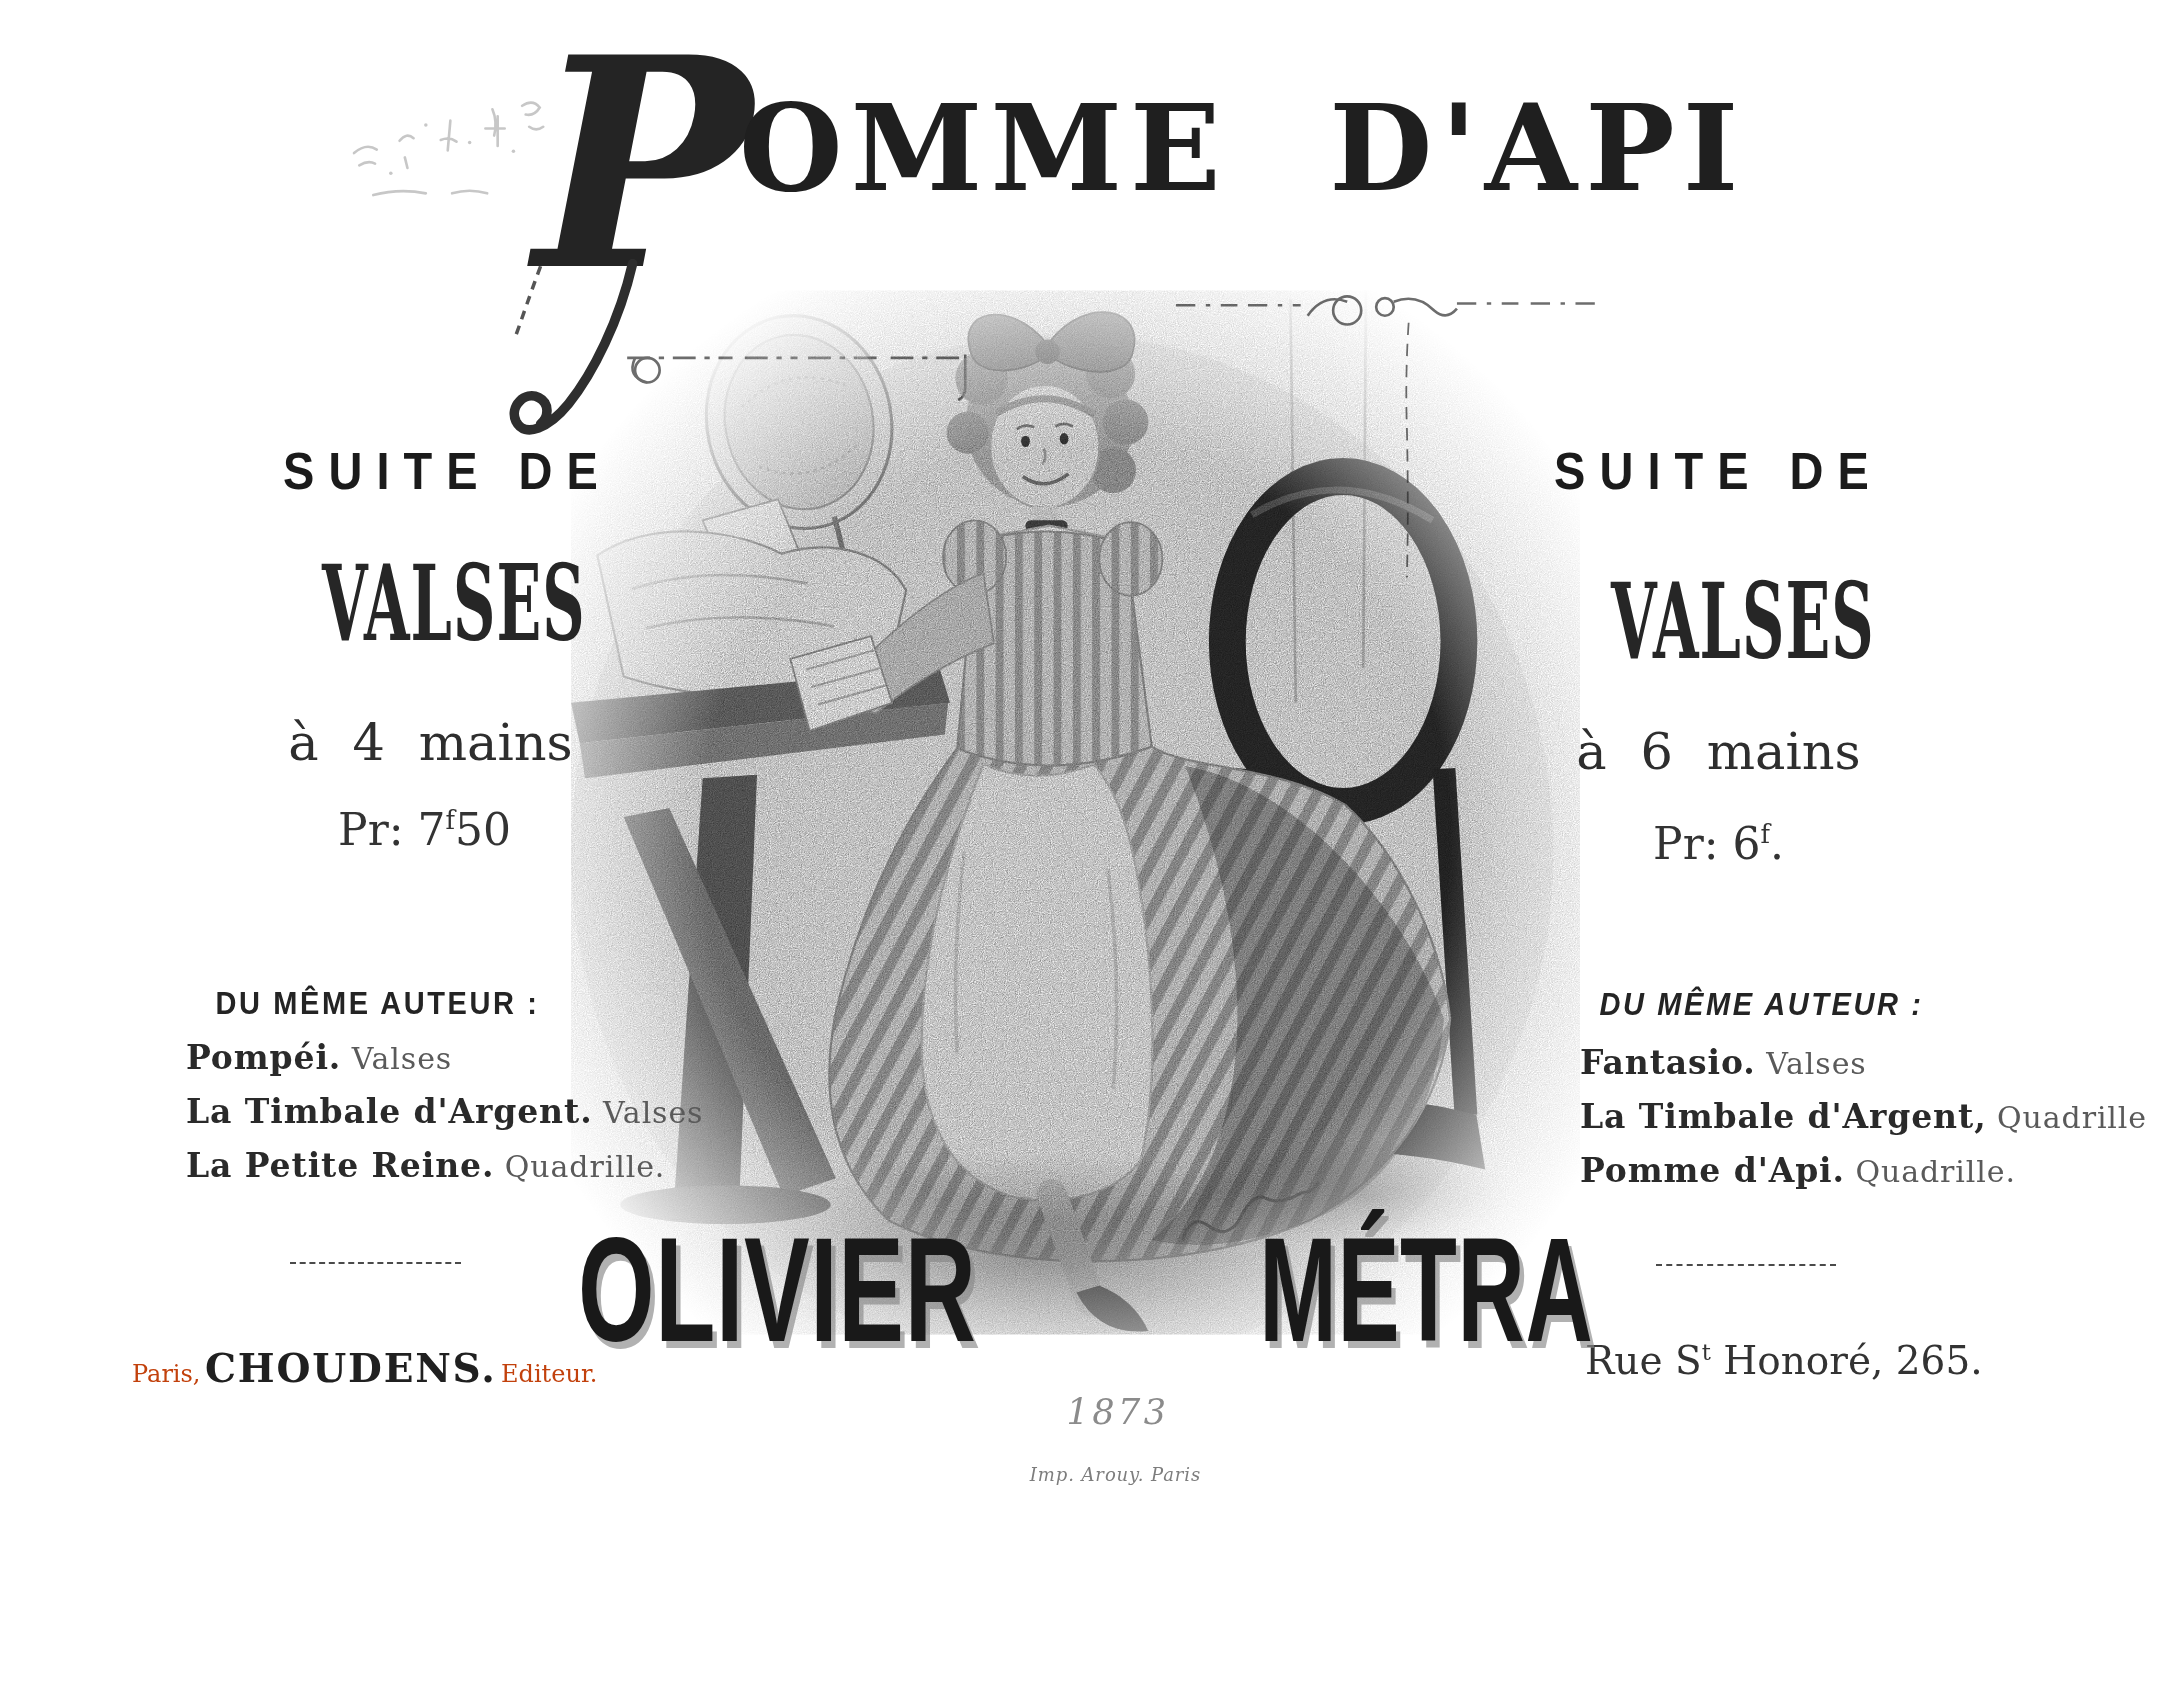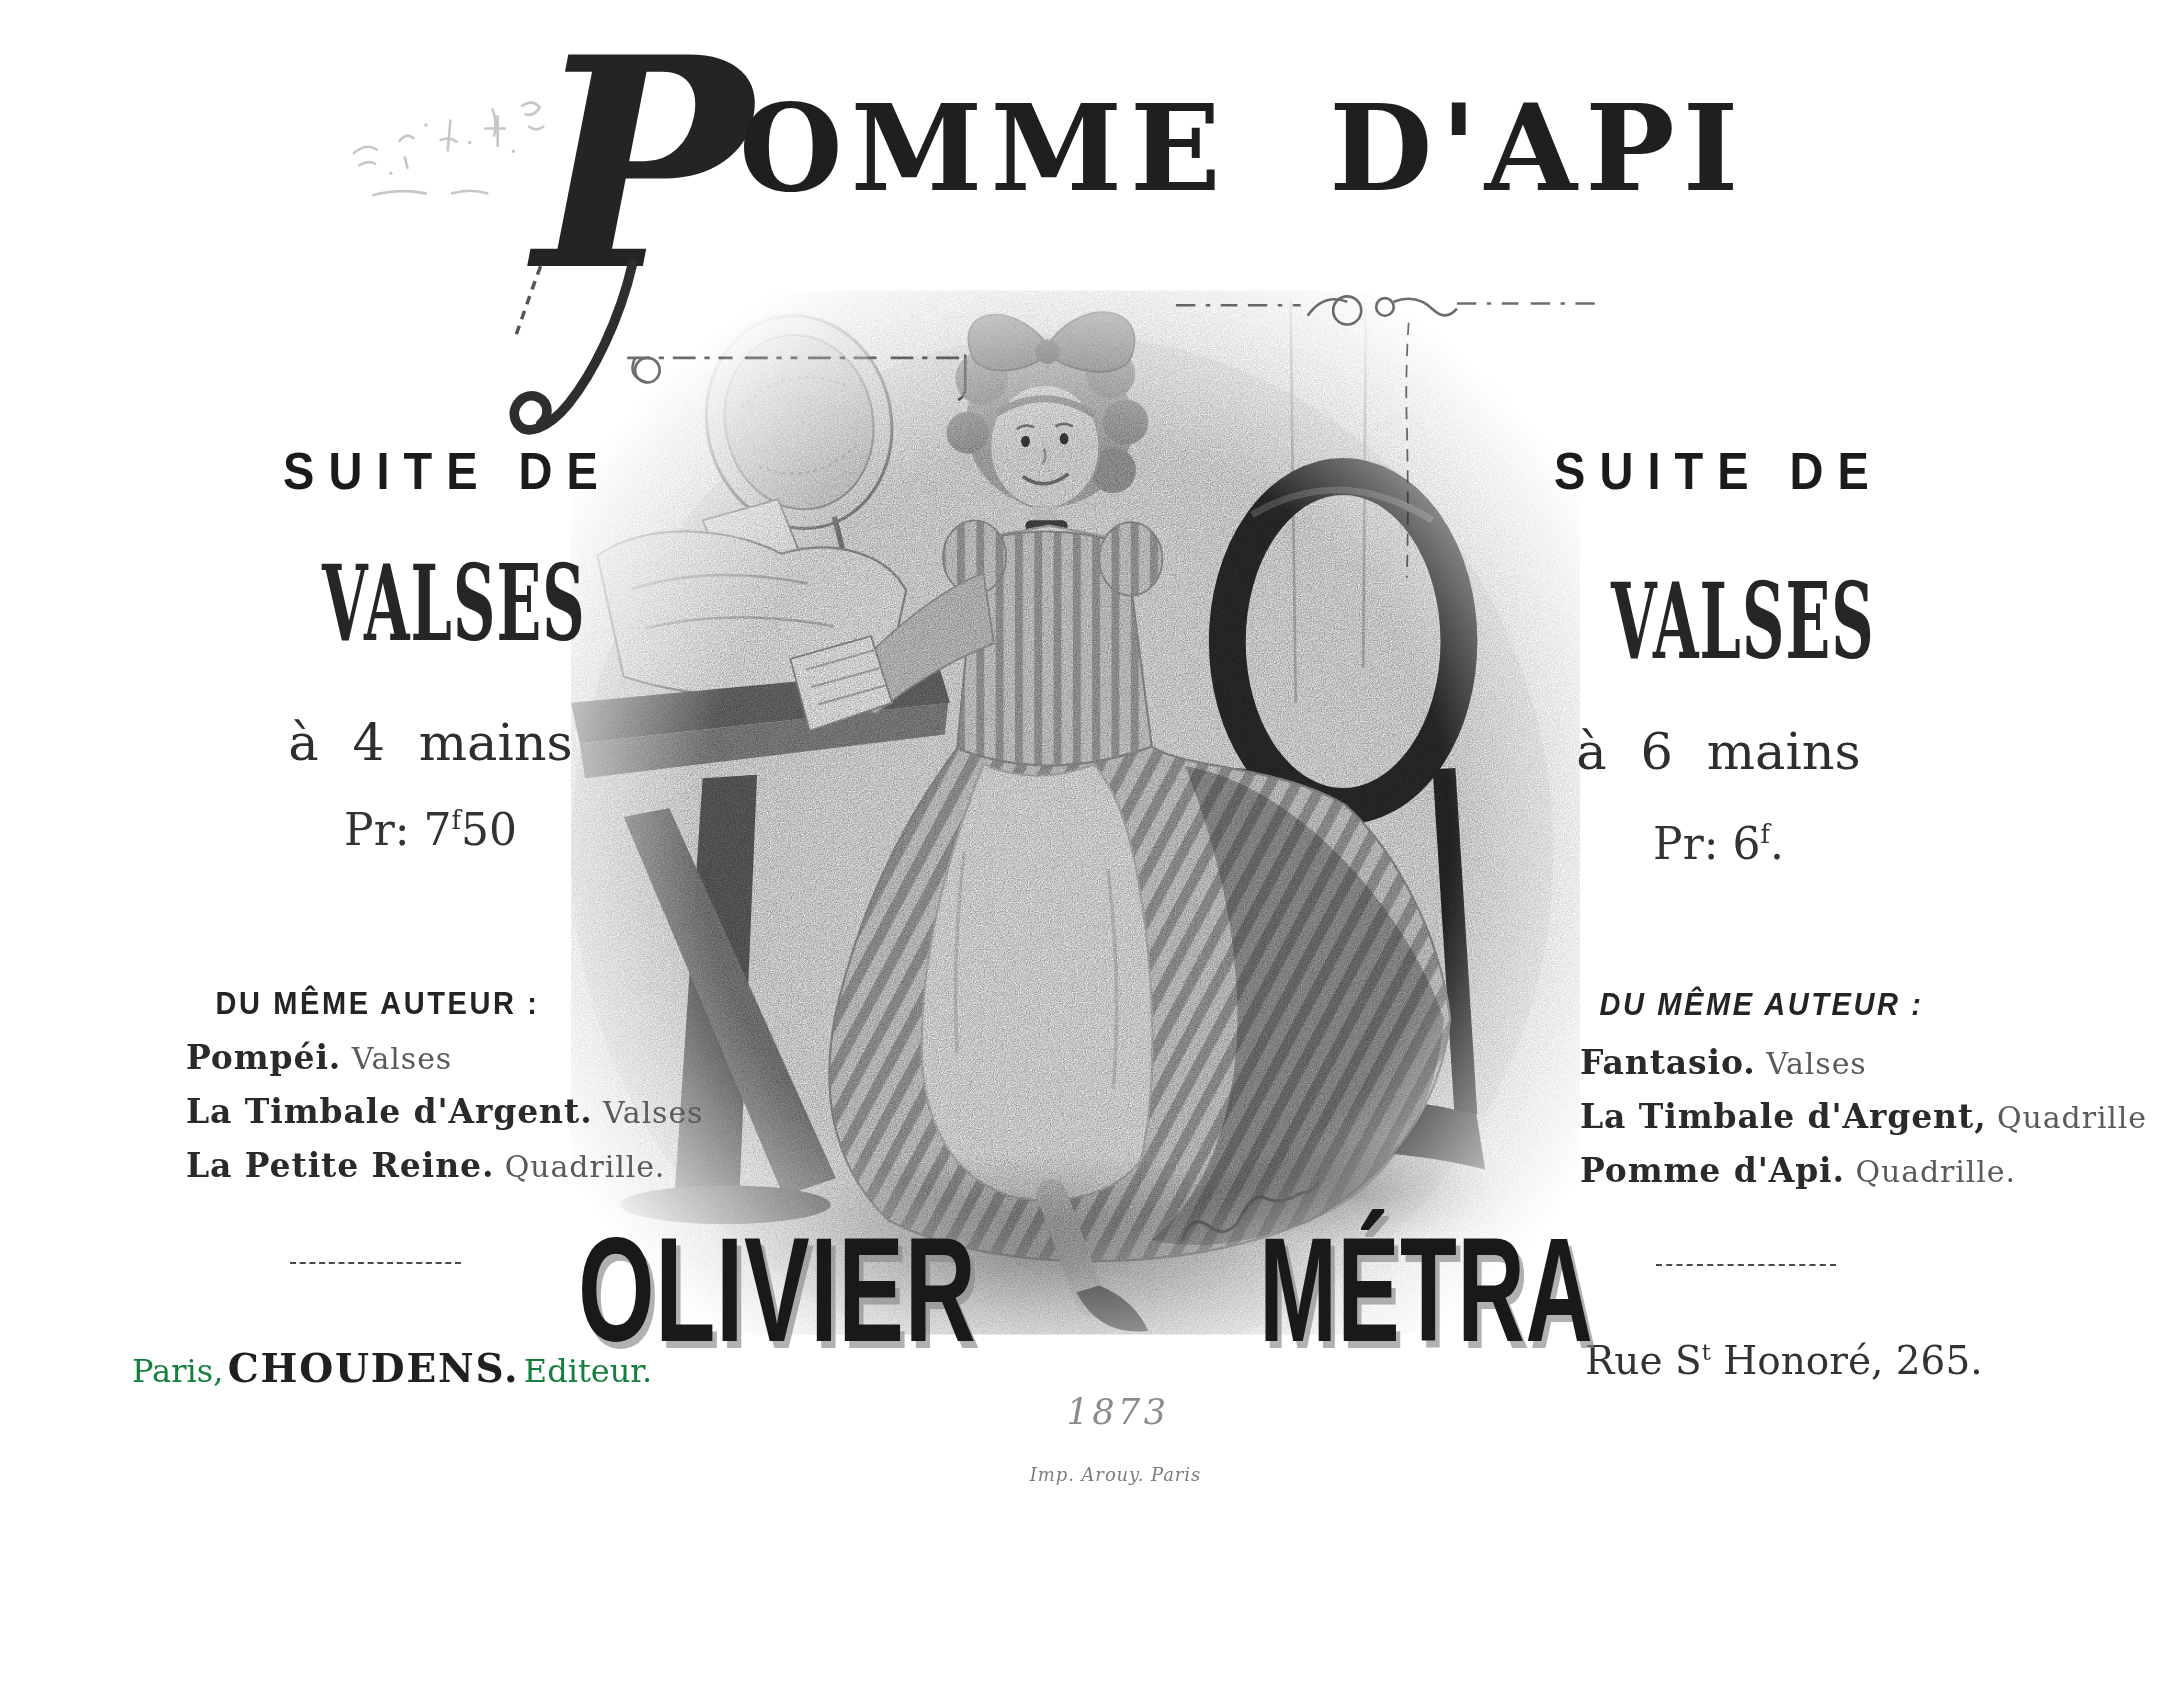--- a/index.html
+++ b/index.html
@@ -25,41 +25,41 @@
       letter-spacing:1.8px;transform:scaleX(0.56);transform-origin:center;color:#262626;}
   .valses-left{left:237px;top:551px;width:386px;}
   .valses-right{left:1526px;top:569px;width:386px;}
 
   .mains{font-family:"DejaVu Serif",serif;font-size:51px;word-spacing:17.6px;color:#2e2e2e;}
   .mains-left{left:246px;top:713px;width:369px;}
   .mains-right{left:1534px;top:722px;width:369px;}
 
   .price{font-family:"DejaVu Serif",serif;font-size:44px;color:#333;}
   .price sup{font-size:58%;vertical-align:super;}
-  .price-left{left:246px;top:804px;width:369px;}
+  .price-left{left:240px;top:804px;width:369px;}
   .price-right{left:1534px;top:818px;width:369px;}
 
   .same-author{font-family:"Liberation Sans",sans-serif;font-weight:bold;font-size:29px;
       letter-spacing:2.6px;transform:scaleY(1.08);color:#242424;}
   .same-author-left{left:202px;top:987px;width:351px;}
   .same-author-right{left:1573px;top:988px;width:377px;font-style:italic;}
 
   .works{font-size:33px;line-height:1.0;}
   .works-left{left:186px;top:1041px;width:456px;}
   .works-right{left:1580px;top:1046px;width:492px;}
   .work-row{margin-bottom:21px;white-space:nowrap;}
   .work-title{font-weight:bold;color:#2a2a2a;letter-spacing:0.9px;}
   .work-genre{color:#5a5a5a;font-size:30px;letter-spacing:0.9px;}
 
   .divider{border-top:2.6px dashed #4a4a4a;height:0;}
   .divider-left{left:290px;top:1262px;width:171px;}
   .divider-right{left:1656px;top:1264px;width:180px;}
 
   .publisher{left:132px;top:1345px;width:430px;white-space:nowrap;}
-  .pub-city,.pub-role{font-size:32px;color:#15803d;}
+  .pub-city,.pub-role{font-size:24px;color:#c2410c;}
   .pub-name{font-size:39px;font-weight:bold;letter-spacing:1.8px;color:#202020;}
 
   .address{left:1585px;top:1338px;width:386px;font-size:39px;color:#333;white-space:nowrap;}
   .address sup{font-size:58%;vertical-align:super;}
 
   
   .composer{left:578px;top:1211px;width:994px;height:158px;display:flex;
       justify-content:space-between;align-items:center;text-align:center;}
   .composer span{font-family:"Liberation Sans",sans-serif;font-weight:bold;font-size:133px;
       line-height:1;color:#191919;text-shadow:6.1px 6.1px 0 rgba(135,135,135,0.65);

